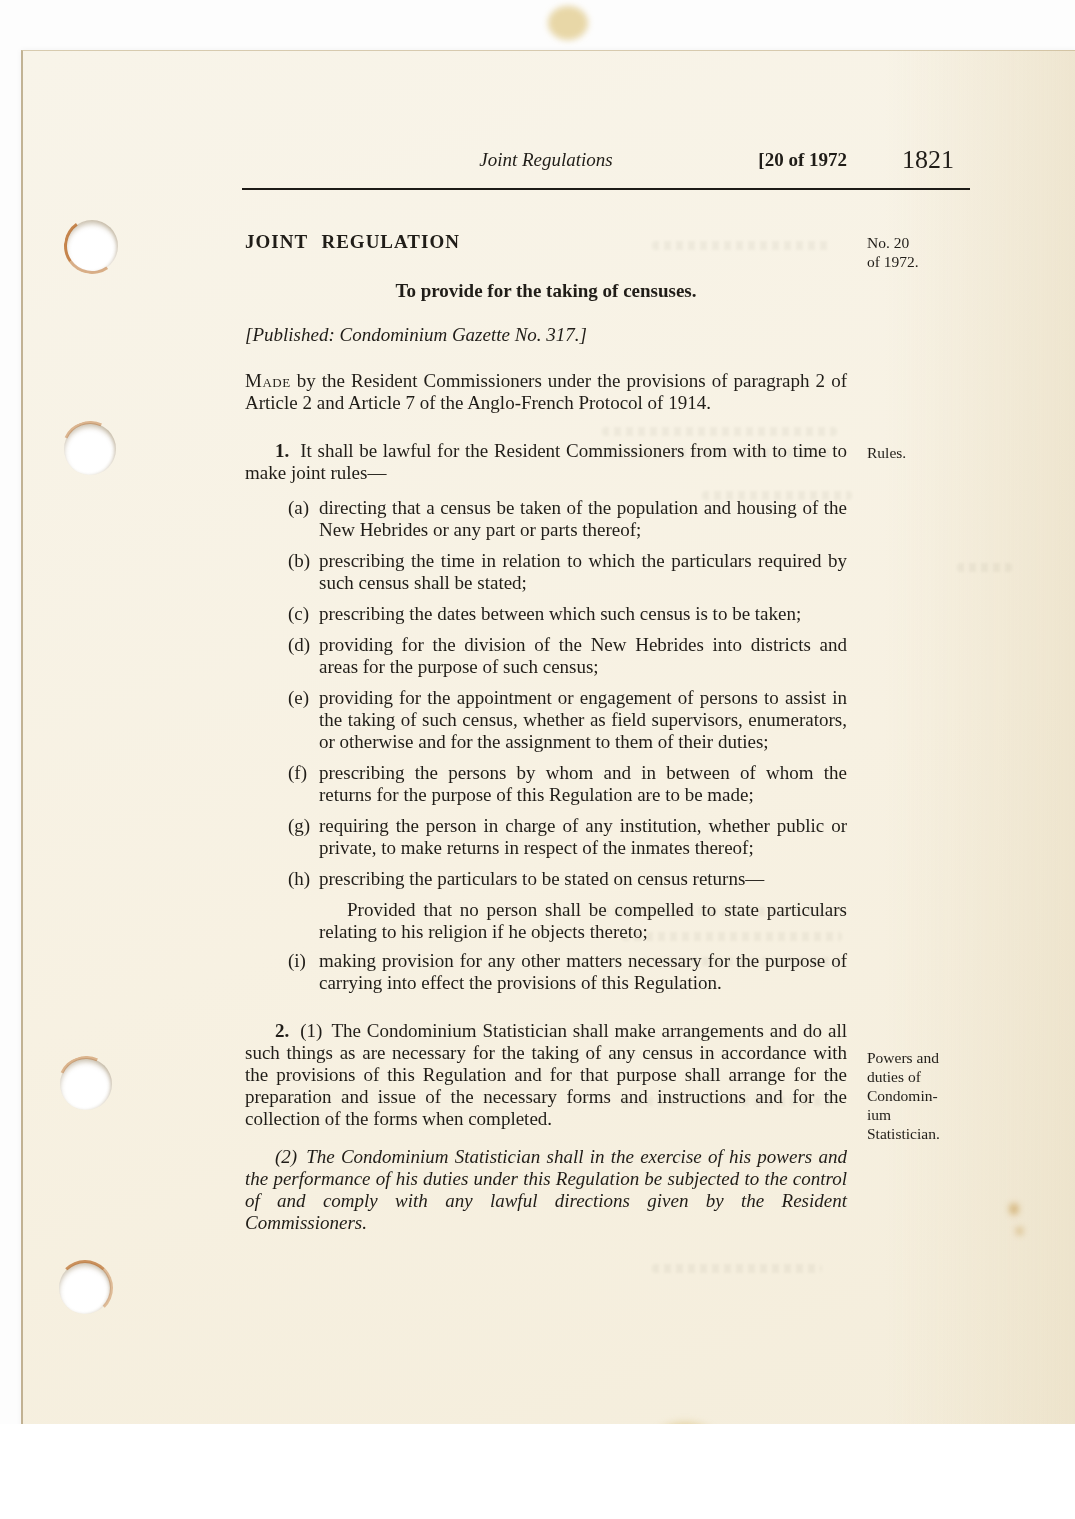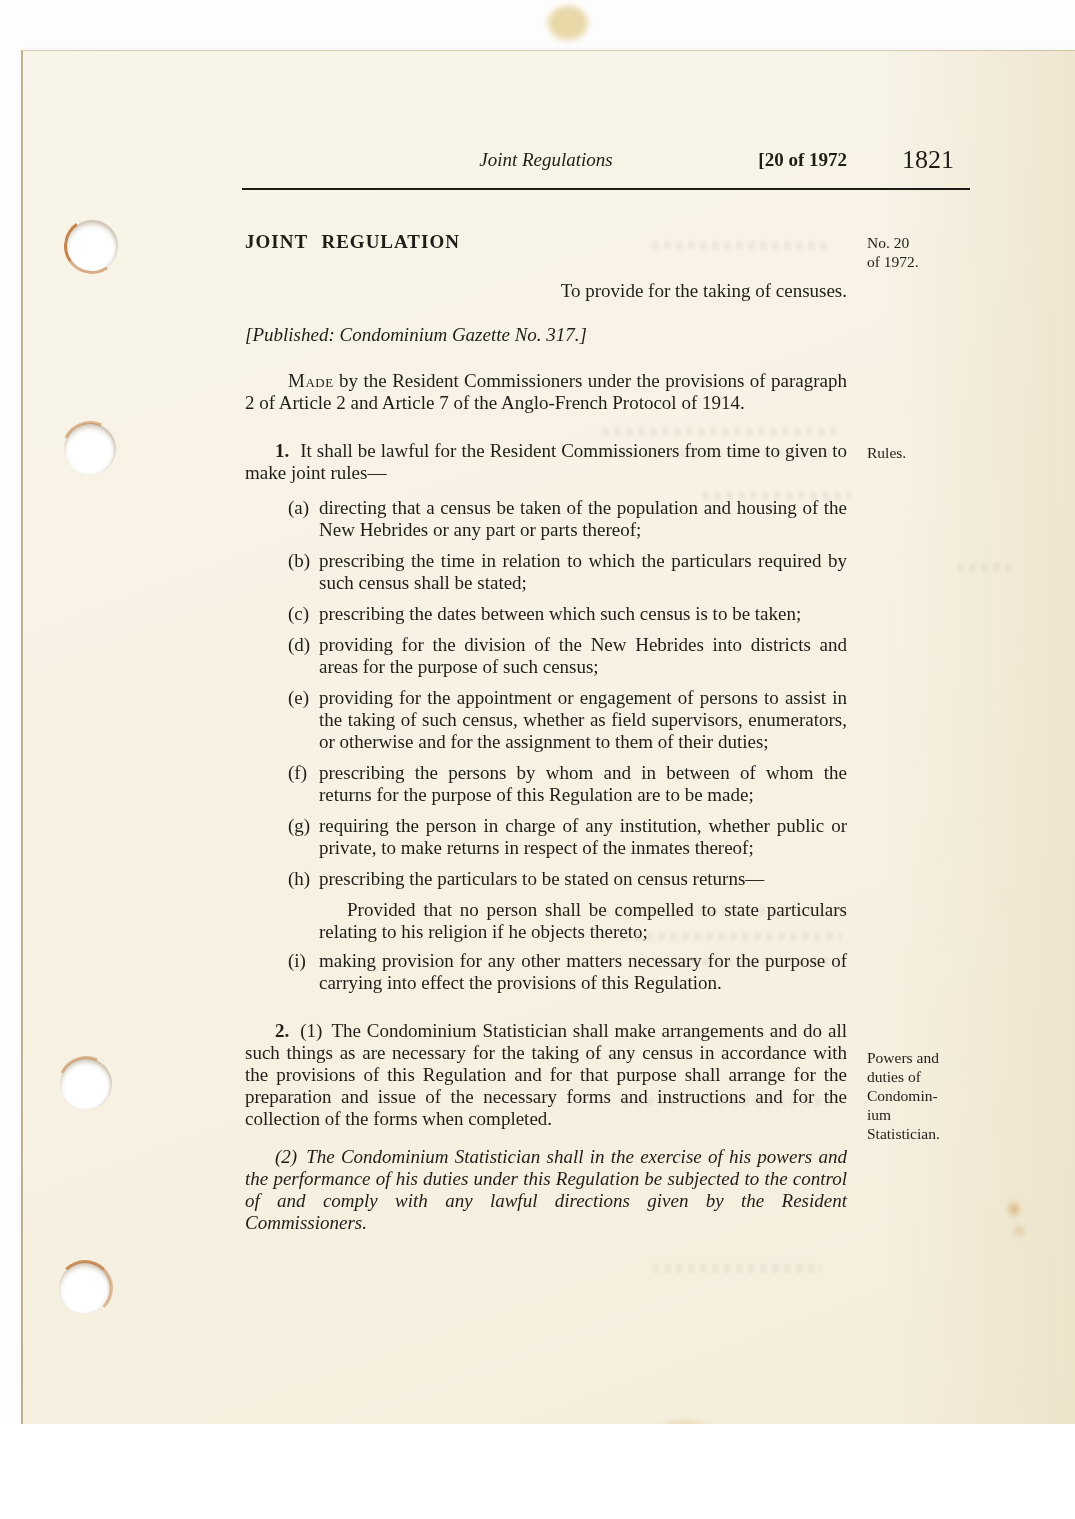--- a/index.html
+++ b/index.html
@@ -76,24 +76,24 @@
     position: absolute; left: 222px; top: 180px; width: 602px;
     font-size: 19px; line-height: 22px;
     text-align: justify;
   }
   .content p { margin: 0; }
   .titlewrap { position: relative; margin: 0 0 27px 0; }
   .doc-title {
     margin: 0; font-size: 19px; line-height: 22px; font-weight: bold;
     text-align: left; letter-spacing: 1px; word-spacing: 8px;
   }
-  .subject   { font-weight: normal; margin: 0 0 22px 0 !important; text-align: right; }
+  .subject   { font-weight: bold; margin: 0 0 22px 0 !important; text-align: center; }
   .published { font-style: italic; margin: 0 0 24px 0 !important; text-align: left; }
   .preamble  { margin: 0 0 26px 0 !important; }
-  .smallcaps { font-variant: small-caps; letter-spacing: .5px; margin-left: 43px; }
+  .smallcaps { font-variant: small-caps; letter-spacing: .5px; }
   .pwrap { position: relative; }
   .indent { text-indent: 30px; }
   .num { font-weight: bold; margin-right: 11px; }
   .sub { margin-right: 9px; }
   .s1-intro { margin-bottom: 13px !important; }
   .list .item {
     position: relative; padding-left: 74px; margin-bottom: 9px;
   }
   .list .label { position: absolute; left: 43px; }
   .proviso { margin: 8px 0 7px 0 !important; padding-left: 74px; text-indent: 28px; }
@@ -163,21 +163,21 @@
         </div>
       </div>
 
       <p class="subject">To provide for the taking of censuses.</p>
 
       <p class="published">[Published: Condominium Gazette No. 317.]</p>
 
       <p class="preamble"><span class="smallcaps">Made</span> <span>by the Resident Commissioners under the provisions of paragraph 2 of Article 2 and Article 7 of the Anglo-French Protocol of 1914.</span></p>
 
       <div class="pwrap">
-        <p class="indent s1-intro"><span class="num">1.</span><span>It shall be lawful for the Resident Commissioners from time to given to make joint rules—</span></p>
+        <p class="indent s1-intro"><span class="num">1.</span><span>It shall be lawful for the Resident Commissioners from with to time to make joint rules—</span></p>
         <div class="note note-rules">Rules.</div>
       </div>
 
       <div class="list">
         <div class="item"><span class="label">(a)</span><span>directing that a census be taken of the population and housing of the New Hebrides or any part or parts thereof;</span></div>
         <div class="item"><span class="label">(b)</span><span>prescribing the time in relation to which the particulars required by such census shall be stated;</span></div>
         <div class="item"><span class="label">(c)</span><span>prescribing the dates between which such census is to be taken;</span></div>
         <div class="item"><span class="label">(d)</span><span>providing for the division of the New Hebrides into districts and areas for the purpose of such census;</span></div>
         <div class="item"><span class="label">(e)</span><span>providing for the appointment or engagement of persons to assist in the taking of such census, whether as field supervisors, enumerators, or otherwise and for the assignment to them of their duties;</span></div>
         <div class="item"><span class="label">(f)</span><span>prescribing the persons by whom and in between of whom the returns for the purpose of this Regulation are to be made;</span></div>

